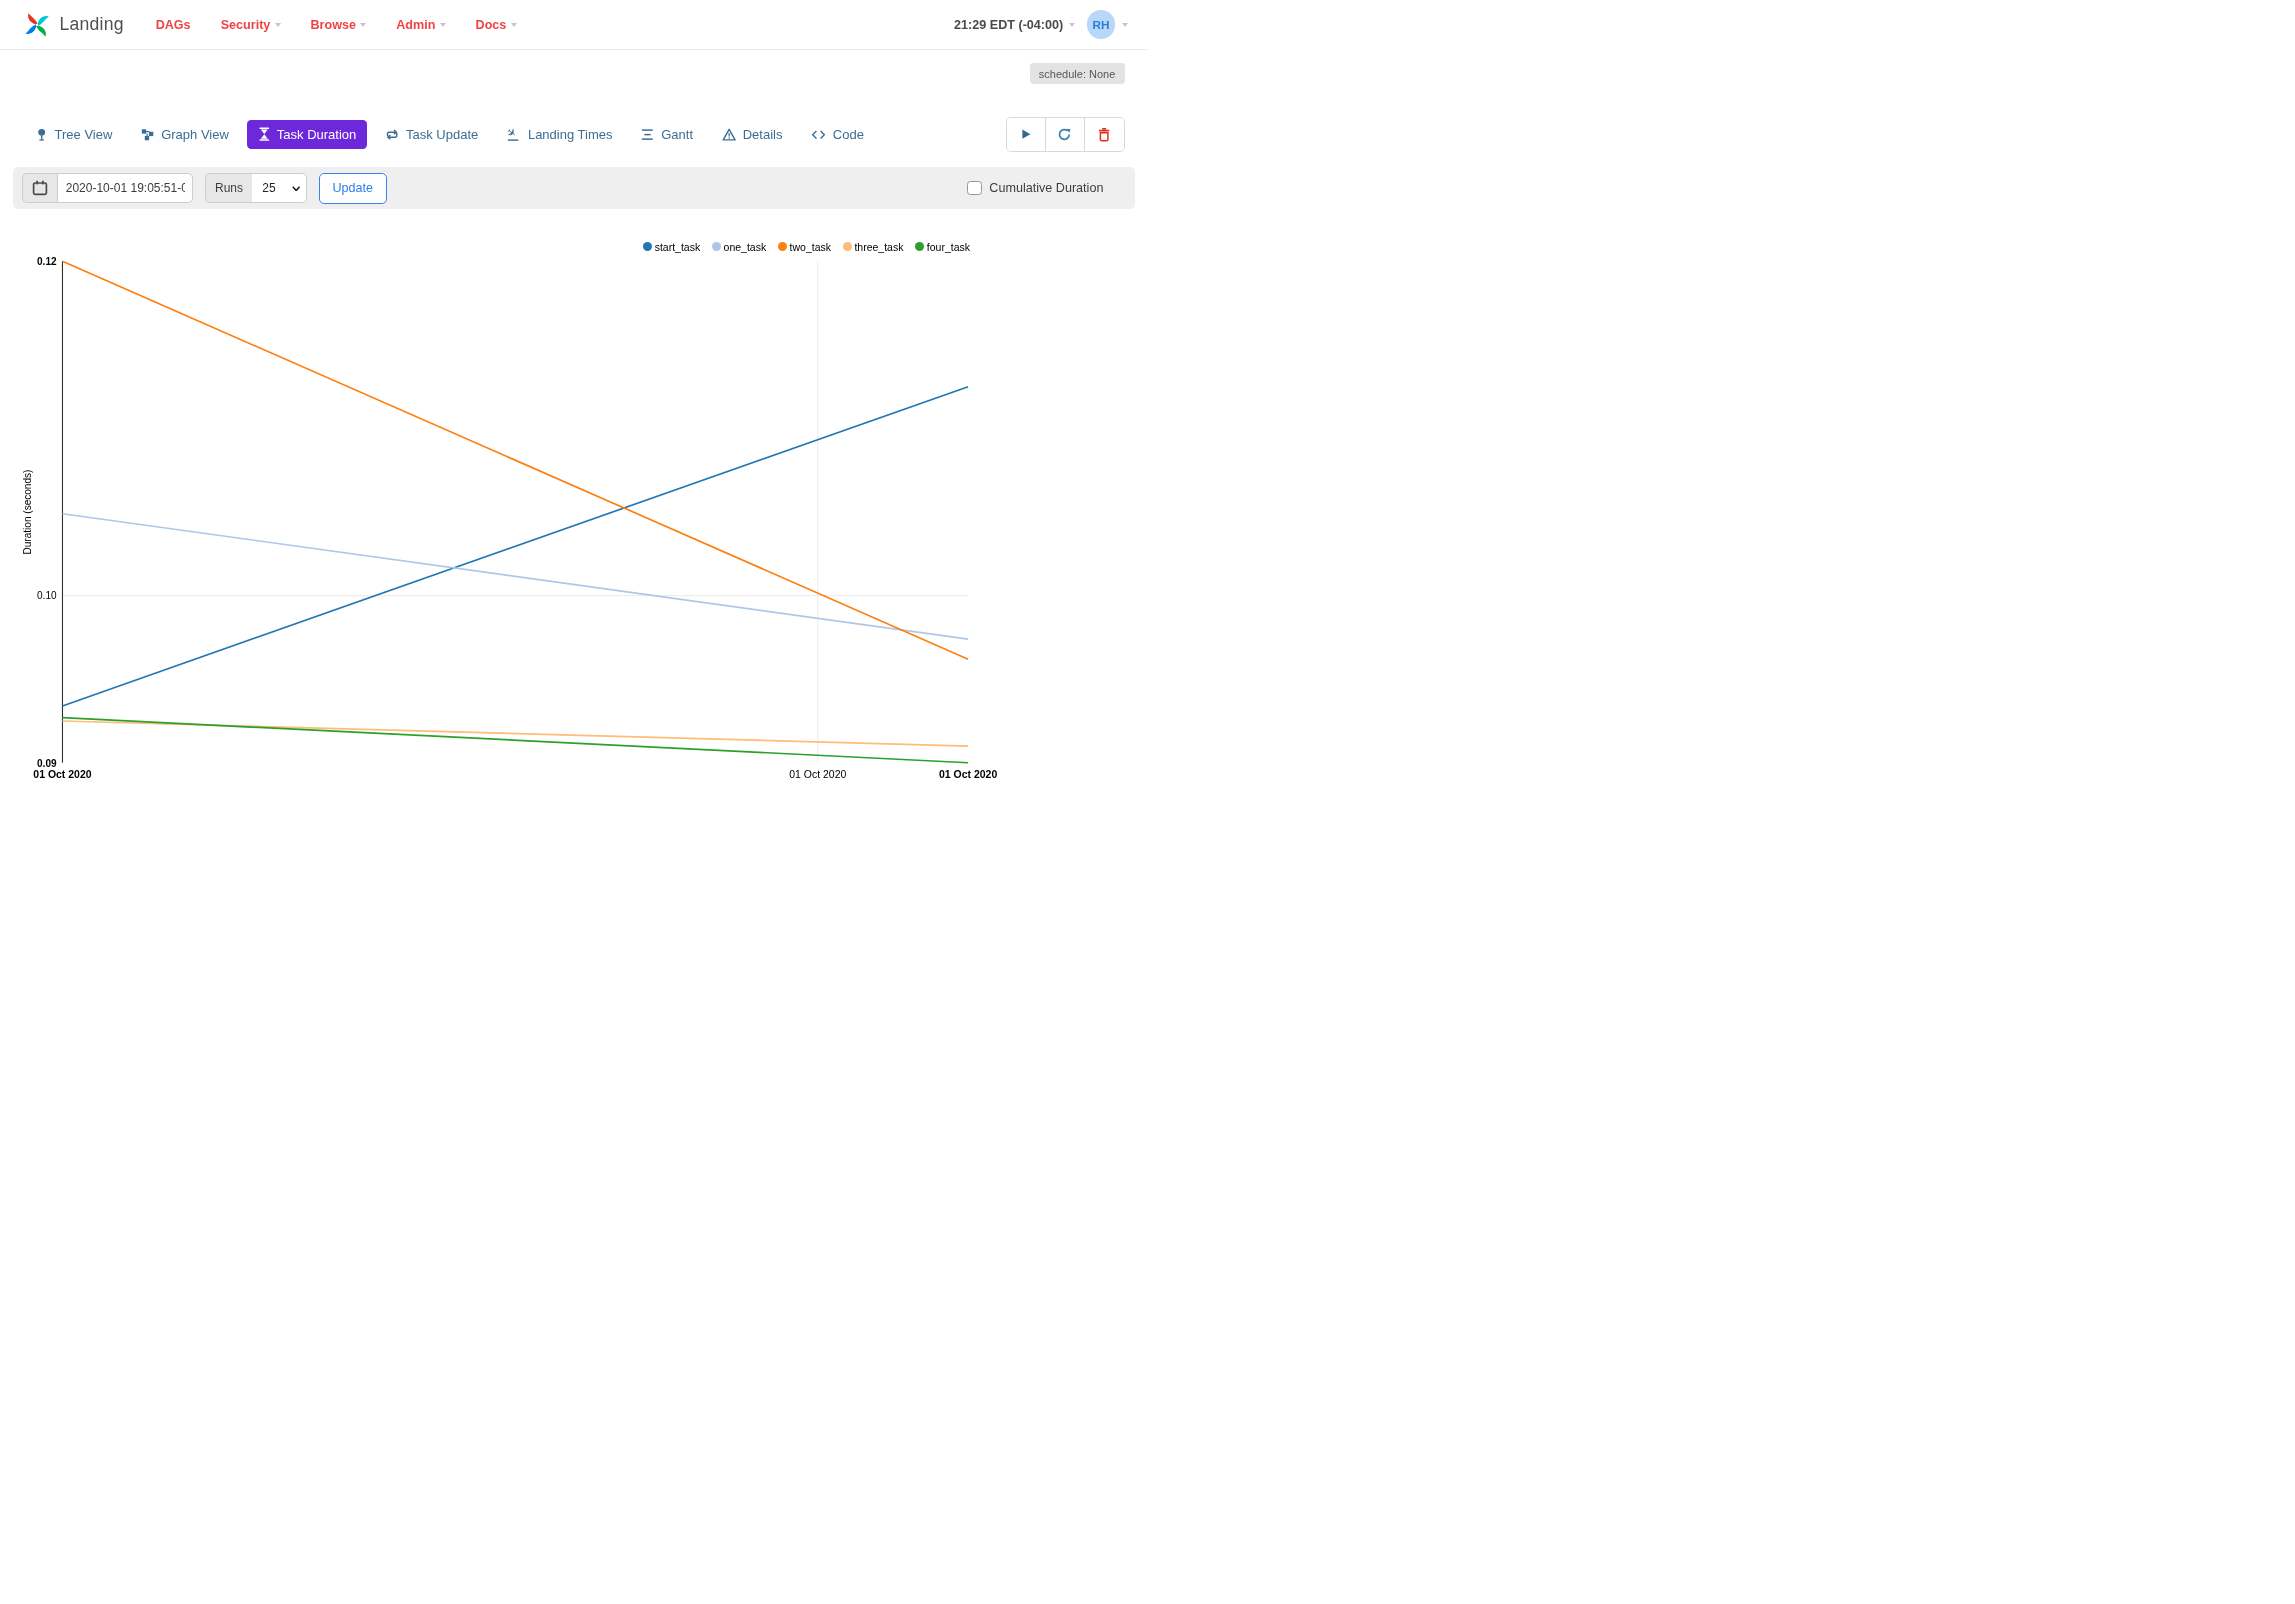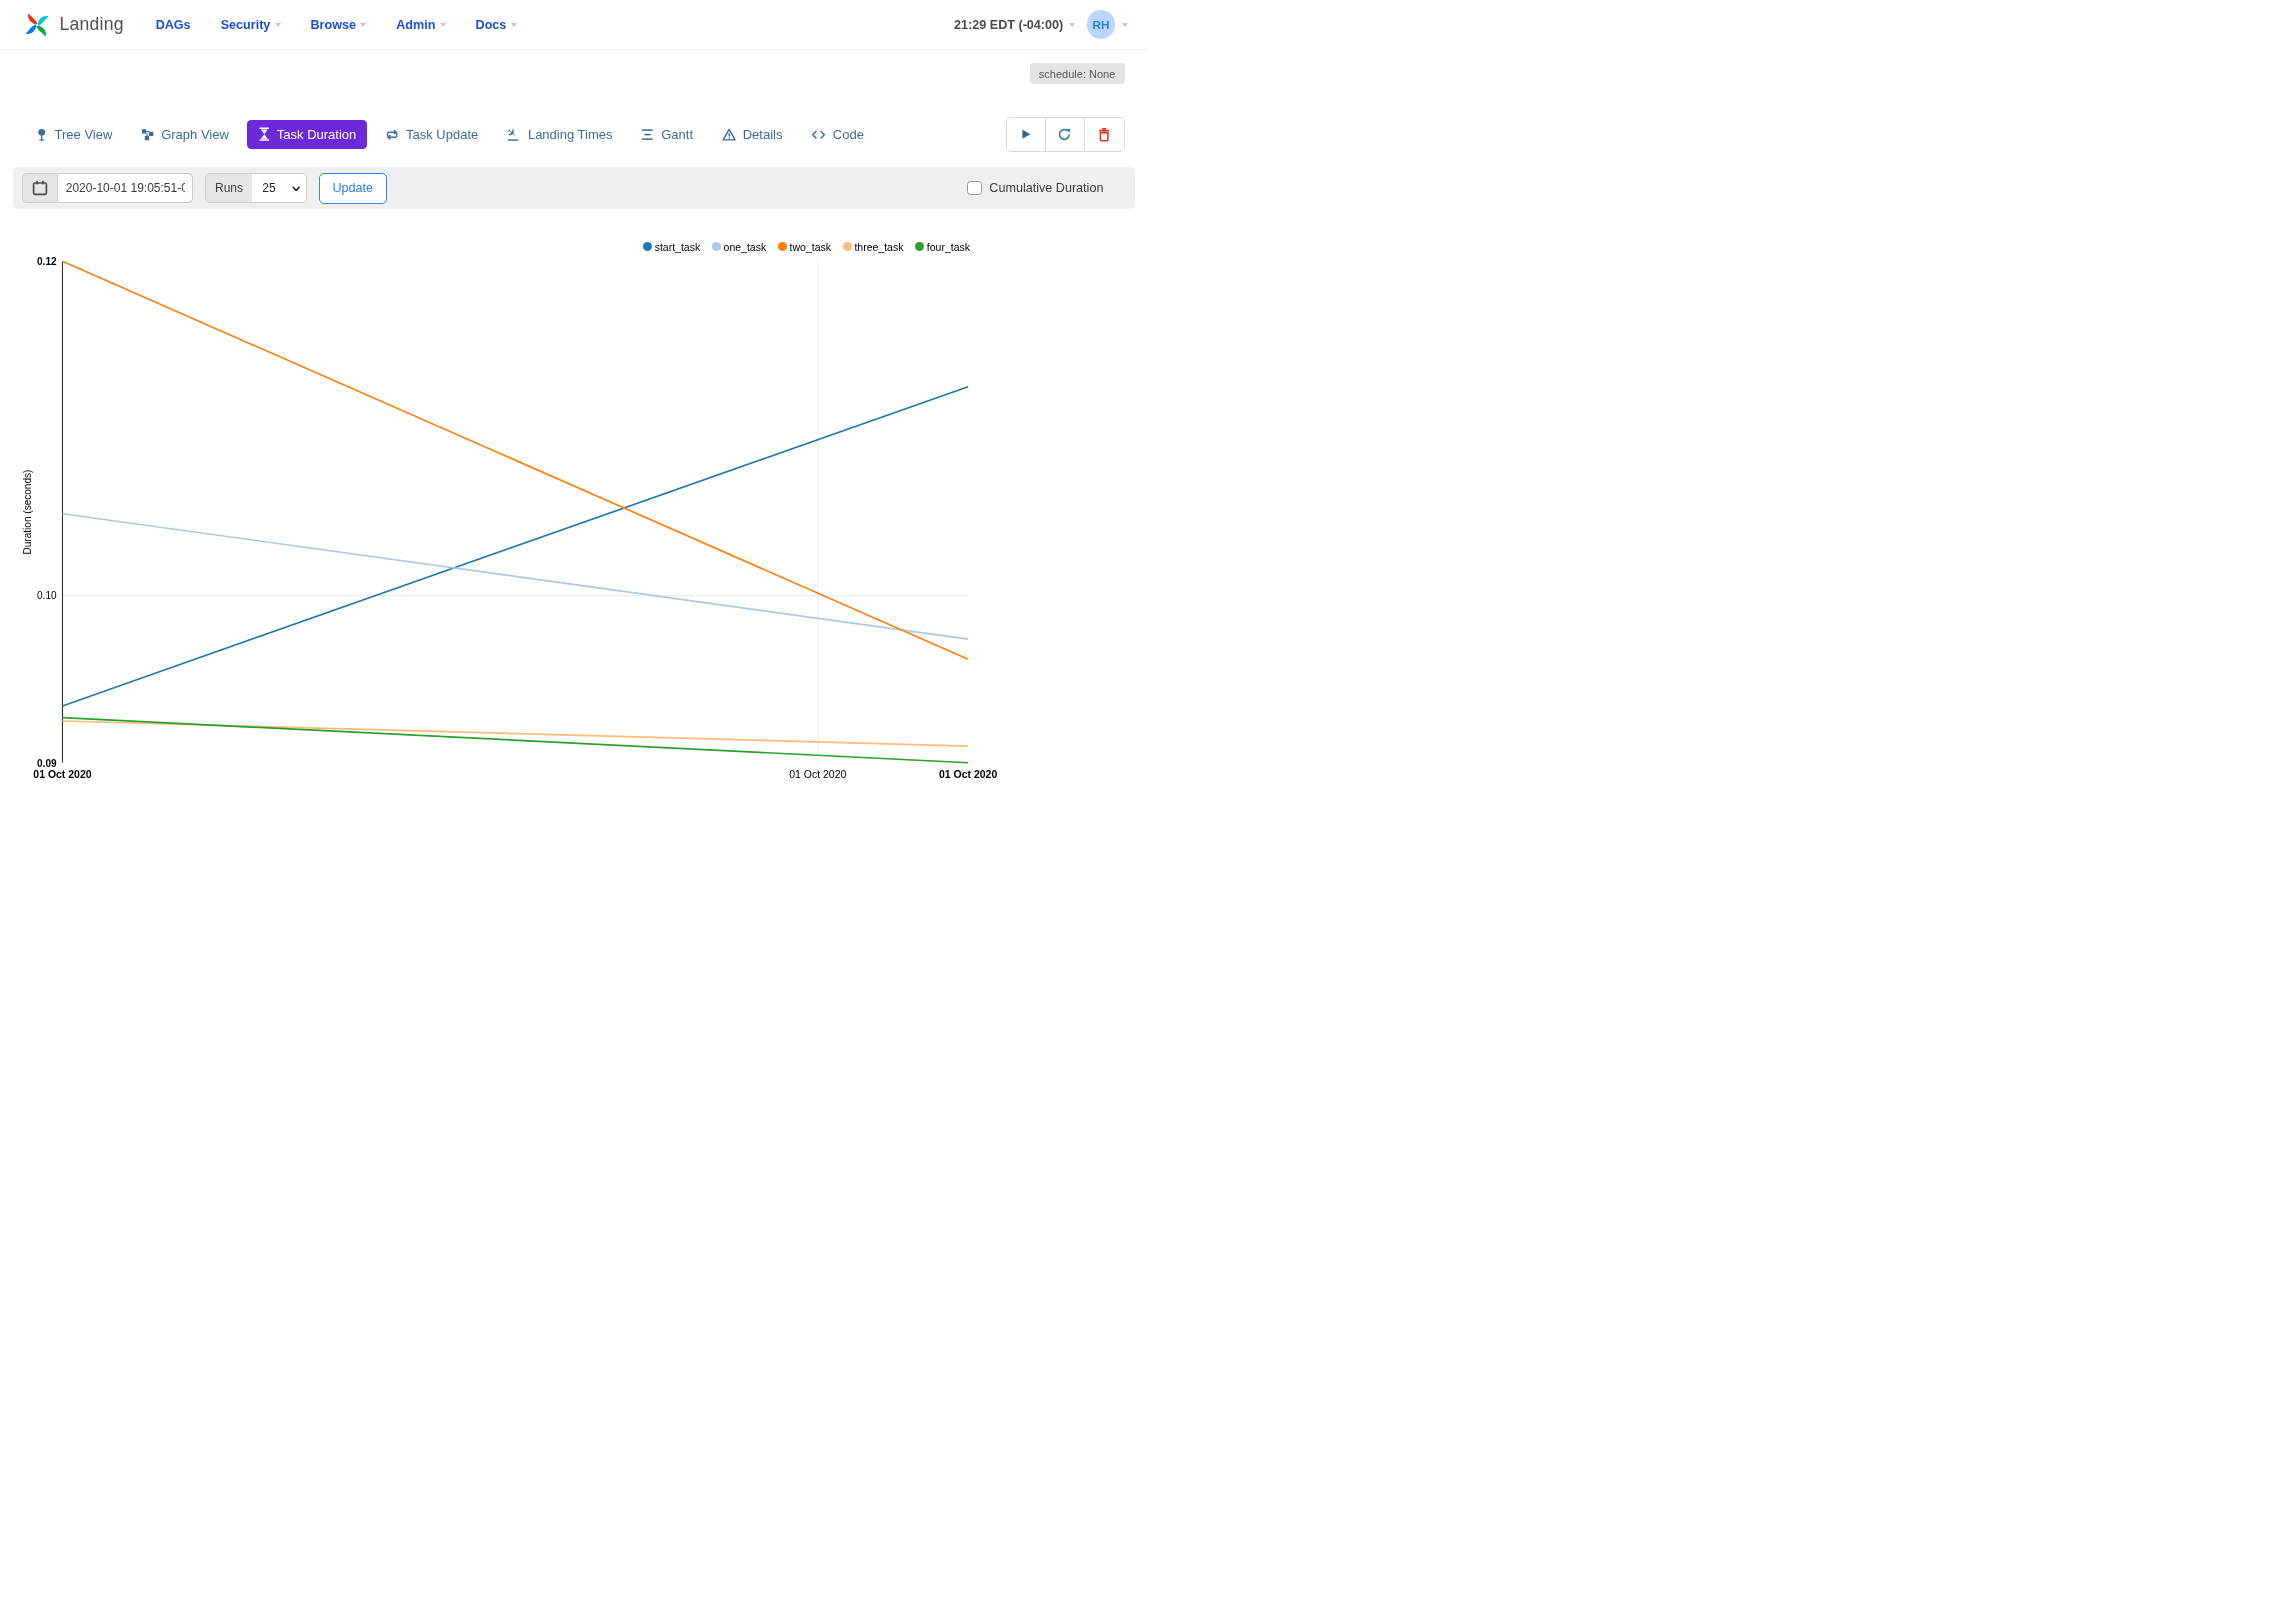--- a/index.html
+++ b/index.html
@@ -10,21 +10,21 @@
     color:#333; overflow:hidden; position:relative;
   }
   
   .navbar {
     height:50px; display:flex; align-items:center;
     padding:0 20px 0 22px; border-bottom:0.8px solid #ebebeb; background:#fff;
   }
   .brand { display:flex; align-items:center; gap:7.6px; margin-right:32px; }
   .brand-text { font-size:17.6px; color:#51504f; letter-spacing:0.2px; }
   .nav-menus { display:flex; align-items:center; gap:30px; }
-  .nav-item { font-size:12.6px; font-weight:700; color:#1d4ed8; display:flex; align-items:center; gap:4.2px; cursor:pointer; }
+  .nav-item { font-size:12.6px; font-weight:700; color:#ef4444; display:flex; align-items:center; gap:4.2px; cursor:pointer; }
   .caret { width:0; height:0; border-left:3.8px solid transparent; border-right:3.8px solid transparent; border-top:4.2px solid #d9b8d9; margin-top:1.7px; }
   .nav-right { margin-left:auto; display:flex; align-items:center; gap:11.7px; }
   .clock { font-size:12.6px; font-weight:700; color:#4a4a4a; display:flex; align-items:center; gap:5.9px; }
   .avatar-wrap { display:flex; align-items:center; gap:6.7px; }
   .avatar { width:28.5px; height:28.5px; border-radius:50%; background:#b9d7f8; color:#2b7ddb; font-weight:700; font-size:11.7px; display:flex; align-items:center; justify-content:center; }
   
   .dag-header { position:relative; padding:20px 23.5px 0 23.5px; height:62px; }
   .dag-title-row { display:flex; align-items:center; gap:11px; }
   .toggle { width:34px; height:19.3px; border-radius:10px; background:#1c7df2; position:relative; cursor:pointer; flex:0 0 auto; }
   .toggle .knob { position:absolute; top:2.5px; left:17.6px; width:14.3px; height:14.3px; border-radius:50%; background:#fff; }

